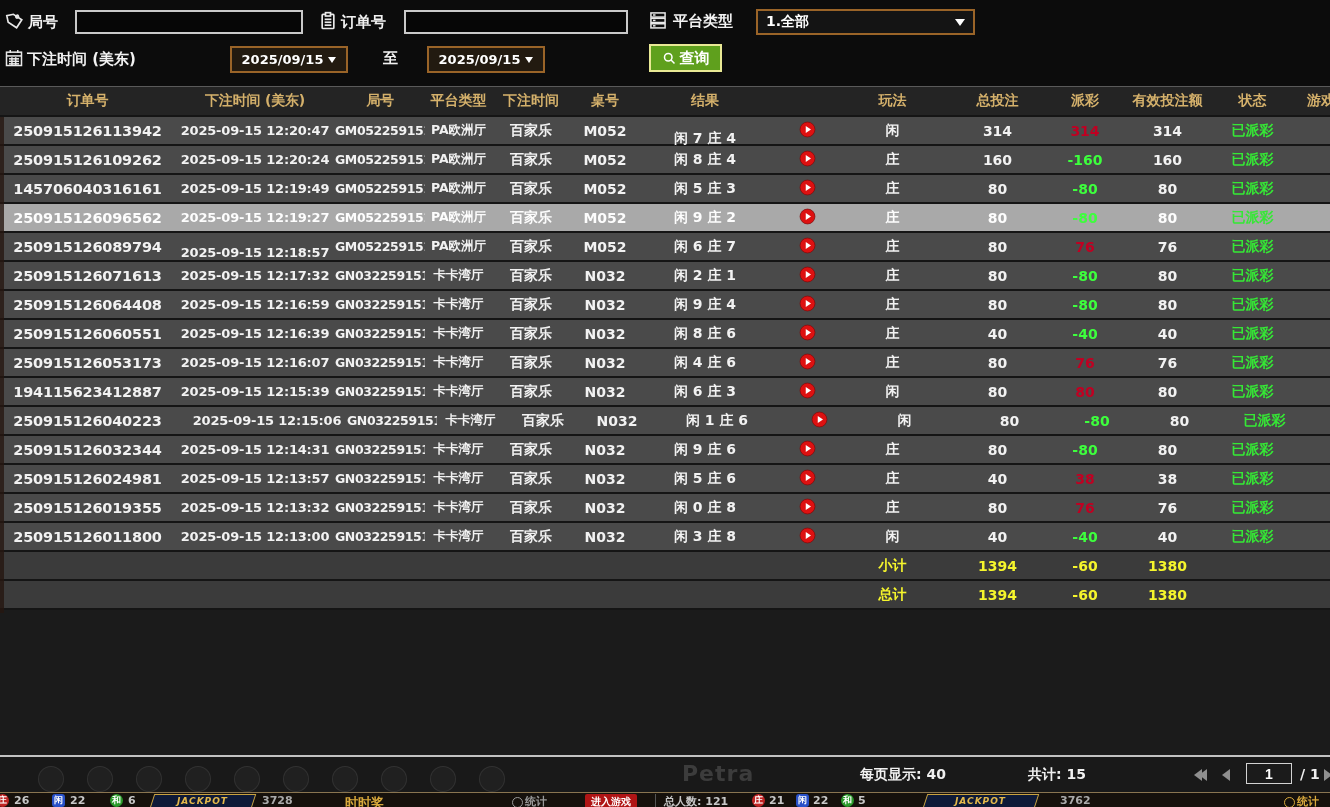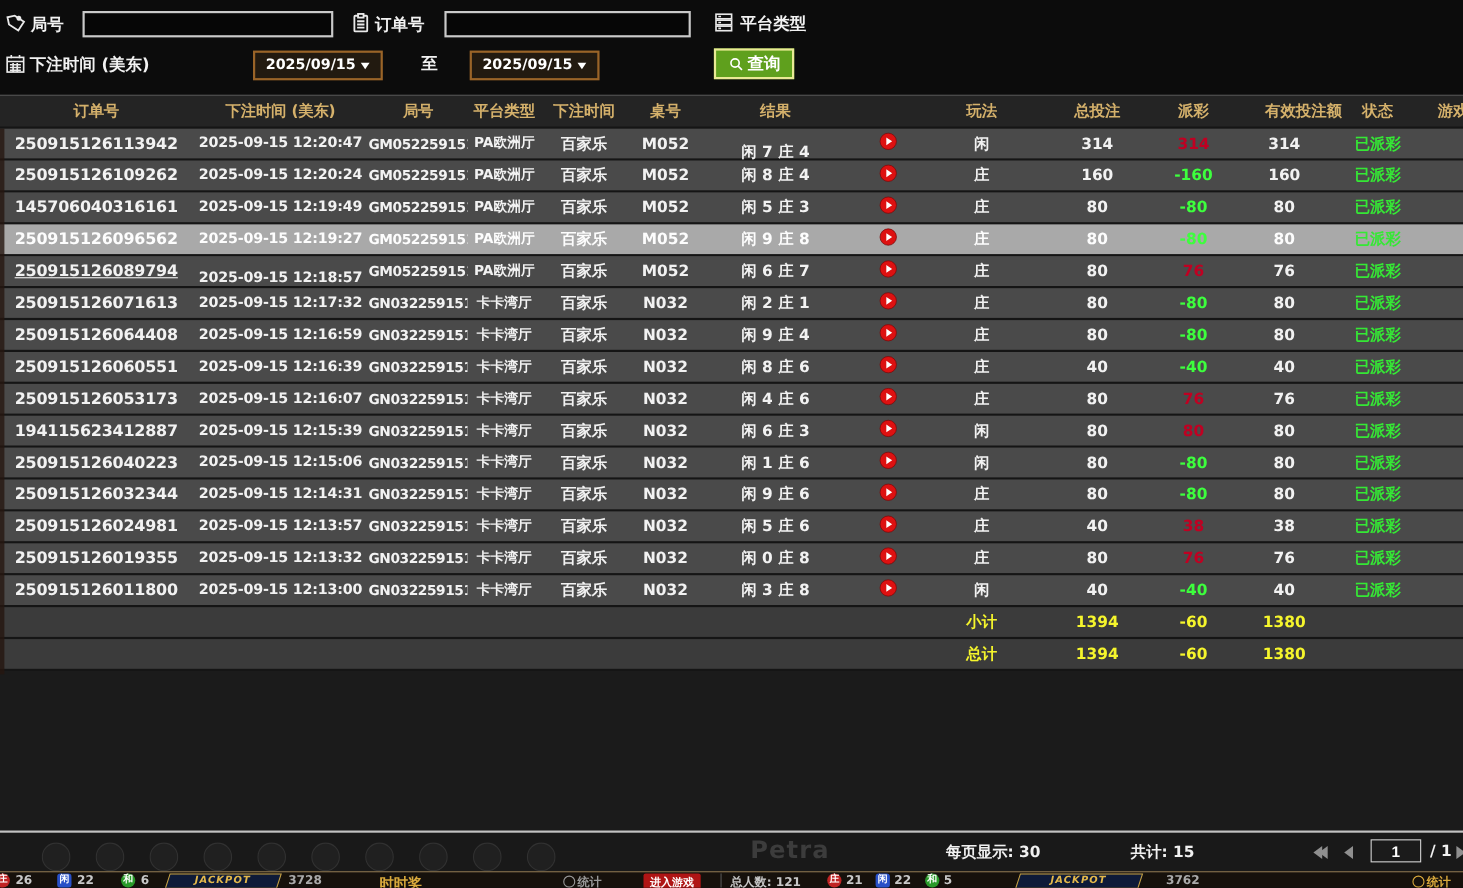--- a/index.html
+++ b/index.html
@@ -111,20 +111,24 @@
     <g fill="none" stroke="#e9e9e9" stroke-width="1.8">
       <rect x="3.5" y="3.5" width="17" height="5"></rect>
       <rect x="3.5" y="10" width="17" height="5"></rect>
       <rect x="3.5" y="16.5" width="17" height="5"></rect>
       <line x1="6" y1="6" x2="9" y2="6"></line>
         <line x1="6" y1="12.5" x2="9" y2="12.5"></line>
         <line x1="6" y1="19" x2="9" y2="19"></line>
     </g>
   </svg>
   <div class="flabel" style="left:673px;top:12px;">平台类型</div>
+  <div class="dropdown" style="left:756px;top:9px;width:219px;">
+    <span>1.全部</span>
+    <span class="tri"></span>
+  </div>
 
   <svg class="ficon" style="left:4px;top:48px;" viewBox="0 0 24 24">
     <g fill="none" stroke="#e9e9e9" stroke-width="1.8">
       <rect x="3" y="5" width="18" height="16"></rect>
       <line x1="3" y1="9.5" x2="21" y2="9.5"></line>
       <line x1="7.5" y1="2.5" x2="7.5" y2="6"></line>
         <line x1="16.5" y1="2.5" x2="16.5" y2="6"></line>
       <line x1="6" y1="13" x2="18" y2="13"></line>
         <line x1="6" y1="16" x2="18" y2="16"></line>
         <line x1="6" y1="19" x2="18" y2="19"></line>
@@ -161,21 +165,21 @@
         <div class="cell c-time" style="width: 160px;">下注时间 (美东)</div>
         <div class="cell c-round" style="width: 90px;">局号</div>
         <div class="cell c-plat" style="width: 67px;">平台类型</div>
         <div class="cell " style="width: 78px;">下注时间</div>
         <div class="cell " style="width: 70px;">桌号</div>
         <div class="cell " style="width: 130px;">结果</div>
         <div class="cell " style="width: 75px;"></div>
         <div class="cell " style="width: 95px;">玩法</div>
         <div class="cell " style="width: 115px;">总投注</div>
         <div class="cell " style="width: 60px;">派彩</div>
-        <div class="cell " style="width: 105px; text-align: right;">有效投注额</div>
+        <div class="cell " style="width: 105px;">有效投注额</div>
         <div class="cell " style="width: 65px;">状态</div>
         <div class="cell " style="width: 100px;">游戏模式</div>
       </div>
     <div id="tbody">
         <div class="trow drow">
           <div class="cell c-id" style="width: 175px;">250915126113942</div>
           <div class="cell c-time" style="width: 160px;">2025-09-15 12:20:47</div>
           <div class="cell c-round" style="width: 90px;">GM052259151MY</div>
           <div class="cell c-plat" style="width: 67px;">PA欧洲厅</div>
           <div class="cell " style="width: 78px;">百家乐</div>
@@ -230,34 +234,34 @@
           <div class="cell  status" style="width: 65px;">已派彩</div>
           <div class="cell " style="width: 100px;">-</div>
         </div>
         <div class="trow drow selected">
           <div class="cell c-id" style="width: 175px;">250915126096562</div>
           <div class="cell c-time" style="width: 160px;">2025-09-15 12:19:27</div>
           <div class="cell c-round" style="width: 90px;">GM052259151MV</div>
           <div class="cell c-plat" style="width: 67px;">PA欧洲厅</div>
           <div class="cell " style="width: 78px;">百家乐</div>
           <div class="cell " style="width: 70px;">M052</div>
-          <div class="cell " style="width: 130px;">闲 9 庄 8</div>
+          <div class="cell " style="width: 130px;">闲 9 庄 2</div>
           <div class="cell " style="width: 75px;"><svg width="17" height="17" viewBox="0 0 24 24">
               <circle cx="12" cy="12" r="10.5" fill="#dd1111" stroke="#7d0a0a" stroke-width="1"></circle>
               <polygon points="9.5,7 17,12 9.5,17" fill="#fff"></polygon>
             </svg></div>
           <div class="cell " style="width: 95px;">庄</div>
           <div class="cell " style="width: 115px;">80</div>
           <div class="cell  neg" style="width: 60px;">-80</div>
           <div class="cell " style="width: 105px;">80</div>
           <div class="cell  status" style="width: 65px;">已派彩</div>
           <div class="cell " style="width: 100px;">-</div>
         </div>
         <div class="trow drow">
-          <div class="cell c-id" style="width: 175px; text-decoration: underline;">250915126089794</div>
+          <div class="cell c-id" style="width: 175px;">250915126089794</div>
           <div class="cell c-time" style="width: 160px; margin-top: 12px;">2025-09-15 12:18:57</div>
           <div class="cell c-round" style="width: 90px;">GM052259151MU</div>
           <div class="cell c-plat" style="width: 67px;">PA欧洲厅</div>
           <div class="cell " style="width: 78px;">百家乐</div>
           <div class="cell " style="width: 70px;">M052</div>
           <div class="cell " style="width: 130px;">闲 6 庄 7</div>
           <div class="cell " style="width: 75px;"><svg width="17" height="17" viewBox="0 0 24 24">
               <circle cx="12" cy="12" r="10.5" fill="#dd1111" stroke="#7d0a0a" stroke-width="1"></circle>
               <polygon points="9.5,7 17,12 9.5,17" fill="#fff"></polygon>
             </svg></div>
@@ -358,21 +362,21 @@
             </svg></div>
           <div class="cell " style="width: 95px;">闲</div>
           <div class="cell " style="width: 115px;">80</div>
           <div class="cell  pos" style="width: 60px;">80</div>
           <div class="cell " style="width: 105px;">80</div>
           <div class="cell  status" style="width: 65px;">已派彩</div>
           <div class="cell " style="width: 100px;">-</div>
         </div>
         <div class="trow drow">
           <div class="cell c-id" style="width: 175px;">250915126040223</div>
-          <div class="cell c-time" style="width: 160px;">2025-09-15 12:15:06</div>
+          <div class="cell c-time" style="width: 160px; margin-left: 12px;">2025-09-15 12:15:06</div>
           <div class="cell c-round" style="width: 90px;">GN0322591513G</div>
           <div class="cell c-plat" style="width: 67px;">卡卡湾厅</div>
           <div class="cell " style="width: 78px;">百家乐</div>
           <div class="cell " style="width: 70px;">N032</div>
           <div class="cell " style="width: 130px;">闲 1 庄 6</div>
           <div class="cell " style="width: 75px;"><svg width="17" height="17" viewBox="0 0 24 24">
               <circle cx="12" cy="12" r="10.5" fill="#dd1111" stroke="#7d0a0a" stroke-width="1"></circle>
               <polygon points="9.5,7 17,12 9.5,17" fill="#fff"></polygon>
             </svg></div>
           <div class="cell " style="width: 95px;">闲</div>
@@ -502,21 +506,21 @@
       <span class="ghostcircle" style="left: 136px;"></span>
       <span class="ghostcircle" style="left: 185px;"></span>
       <span class="ghostcircle" style="left: 234px;"></span>
       <span class="ghostcircle" style="left: 283px;"></span>
       <span class="ghostcircle" style="left: 332px;"></span>
       <span class="ghostcircle" style="left: 381px;"></span>
       <span class="ghostcircle" style="left: 430px;"></span>
       <span class="ghostcircle" style="left: 479px;"></span>
     </div>
   <div class="watermark">Petra</div>
-  <div class="ftext" style="left:860px;">每页显示: 30</div>
+  <div class="ftext" style="left:860px;">每页显示: 40</div>
   <div class="ftext" style="left:1028px;">共计: 15</div>
   <div class="pagerarrow" style="left:1194px;">
     <span class="pa left"></span>
     <span class="pa left" style="margin-left:-3px;"></span>
   </div>
   <div class="pagerarrow" style="left:1222px;">
     <span class="pa left"></span>
   </div>
   <input class="pageinput" value="1" style="">
   <div class="ftext" style="left:1300px;">/  1</div>

